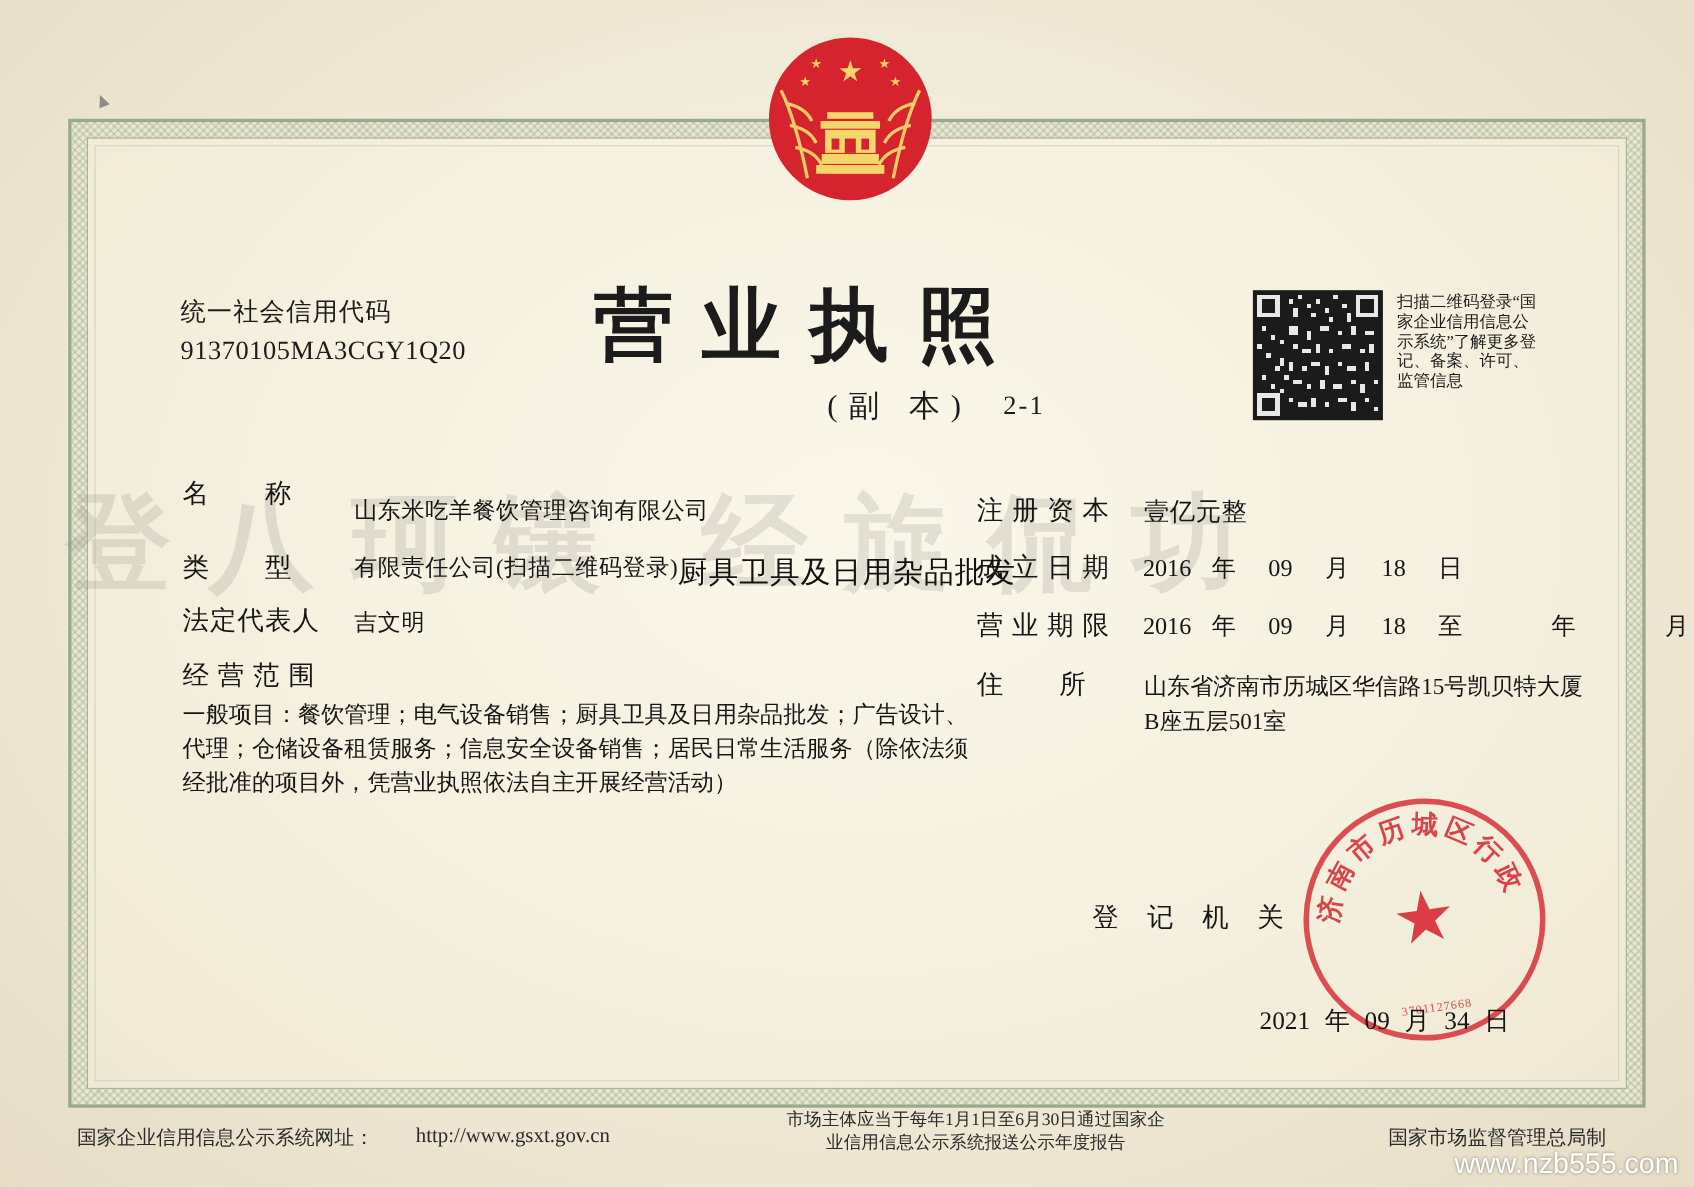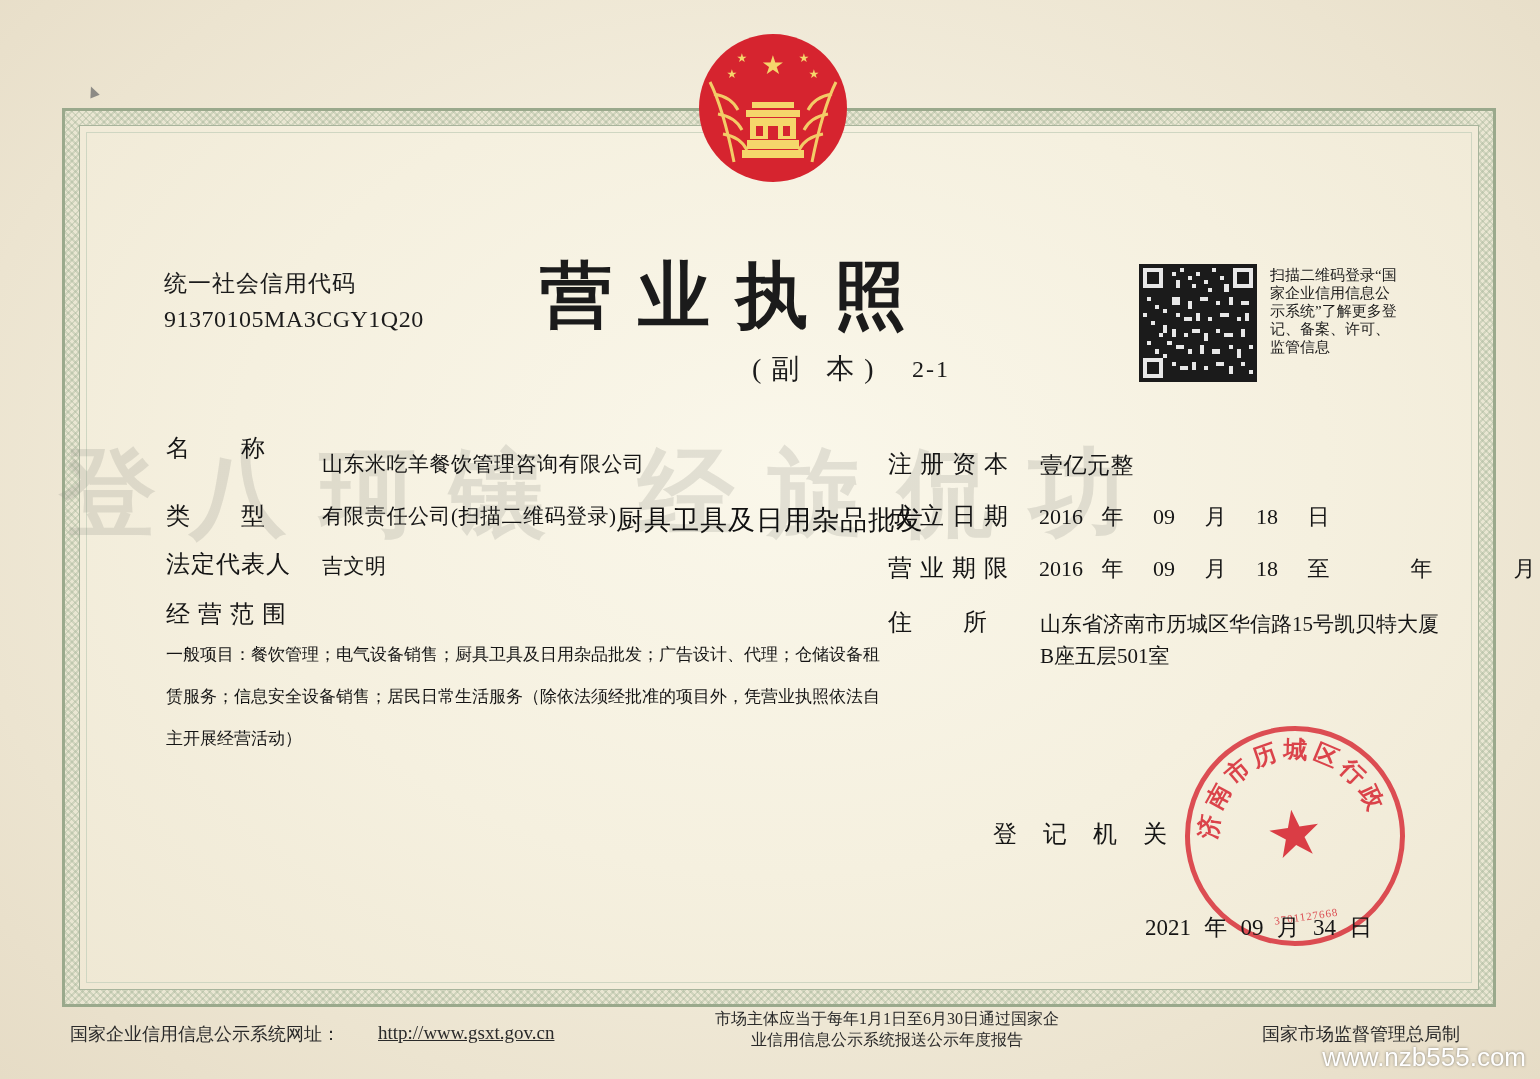--- a/index.html
+++ b/index.html
@@ -111,21 +111,21 @@
     position: absolute; font-size: 24px; color: #151515;
     letter-spacing: 1px; white-space: nowrap;
   }
   .val {
     position: absolute; font-size: 21px; color: #151515;
     letter-spacing: 0.5px; white-space: nowrap;
   }
 
   .scope-text {
     position: absolute; left: 166px; top: 634px; width: 720px;
-    font-size: 17px; line-height: 42px; color: #151515;
+    font-size: 21px; line-height: 31px; color: #151515;
   }
 
   .addr-text {
     position: absolute; left: 1040px; top: 608px; width: 400px;
     font-size: 21px; line-height: 32px; color: #151515;
   }
 
   
   .date-row { position: absolute; white-space: nowrap; font-size: 22px; color: #151515; }
   .date-row span.num { display: inline-block; min-width: 52px; text-align: center; }
@@ -165,21 +165,21 @@
     color: rgba(214,36,48,0.8); white-space: nowrap;
   }
 
   
   .footer-left {
     position: absolute; left: 70px; top: 1022px;
     font-size: 18px; color: #2a2a2a;
   }
   .footer-url {
     position: absolute; left: 378px; top: 1022px;
-    font-size: 19px; color: #2a2a2a; text-decoration: underline;
+    font-size: 19px; color: #2a2a2a;
   }
   .footer-center {
     position: absolute; left: 712px; top: 1008px; width: 350px;
     text-align: center; font-size: 16px; line-height: 21px; color: #2a2a2a;
   }
   .footer-right {
     position: absolute; left: 1262px; top: 1022px;
     font-size: 18px; color: #2a2a2a;
   }
 

